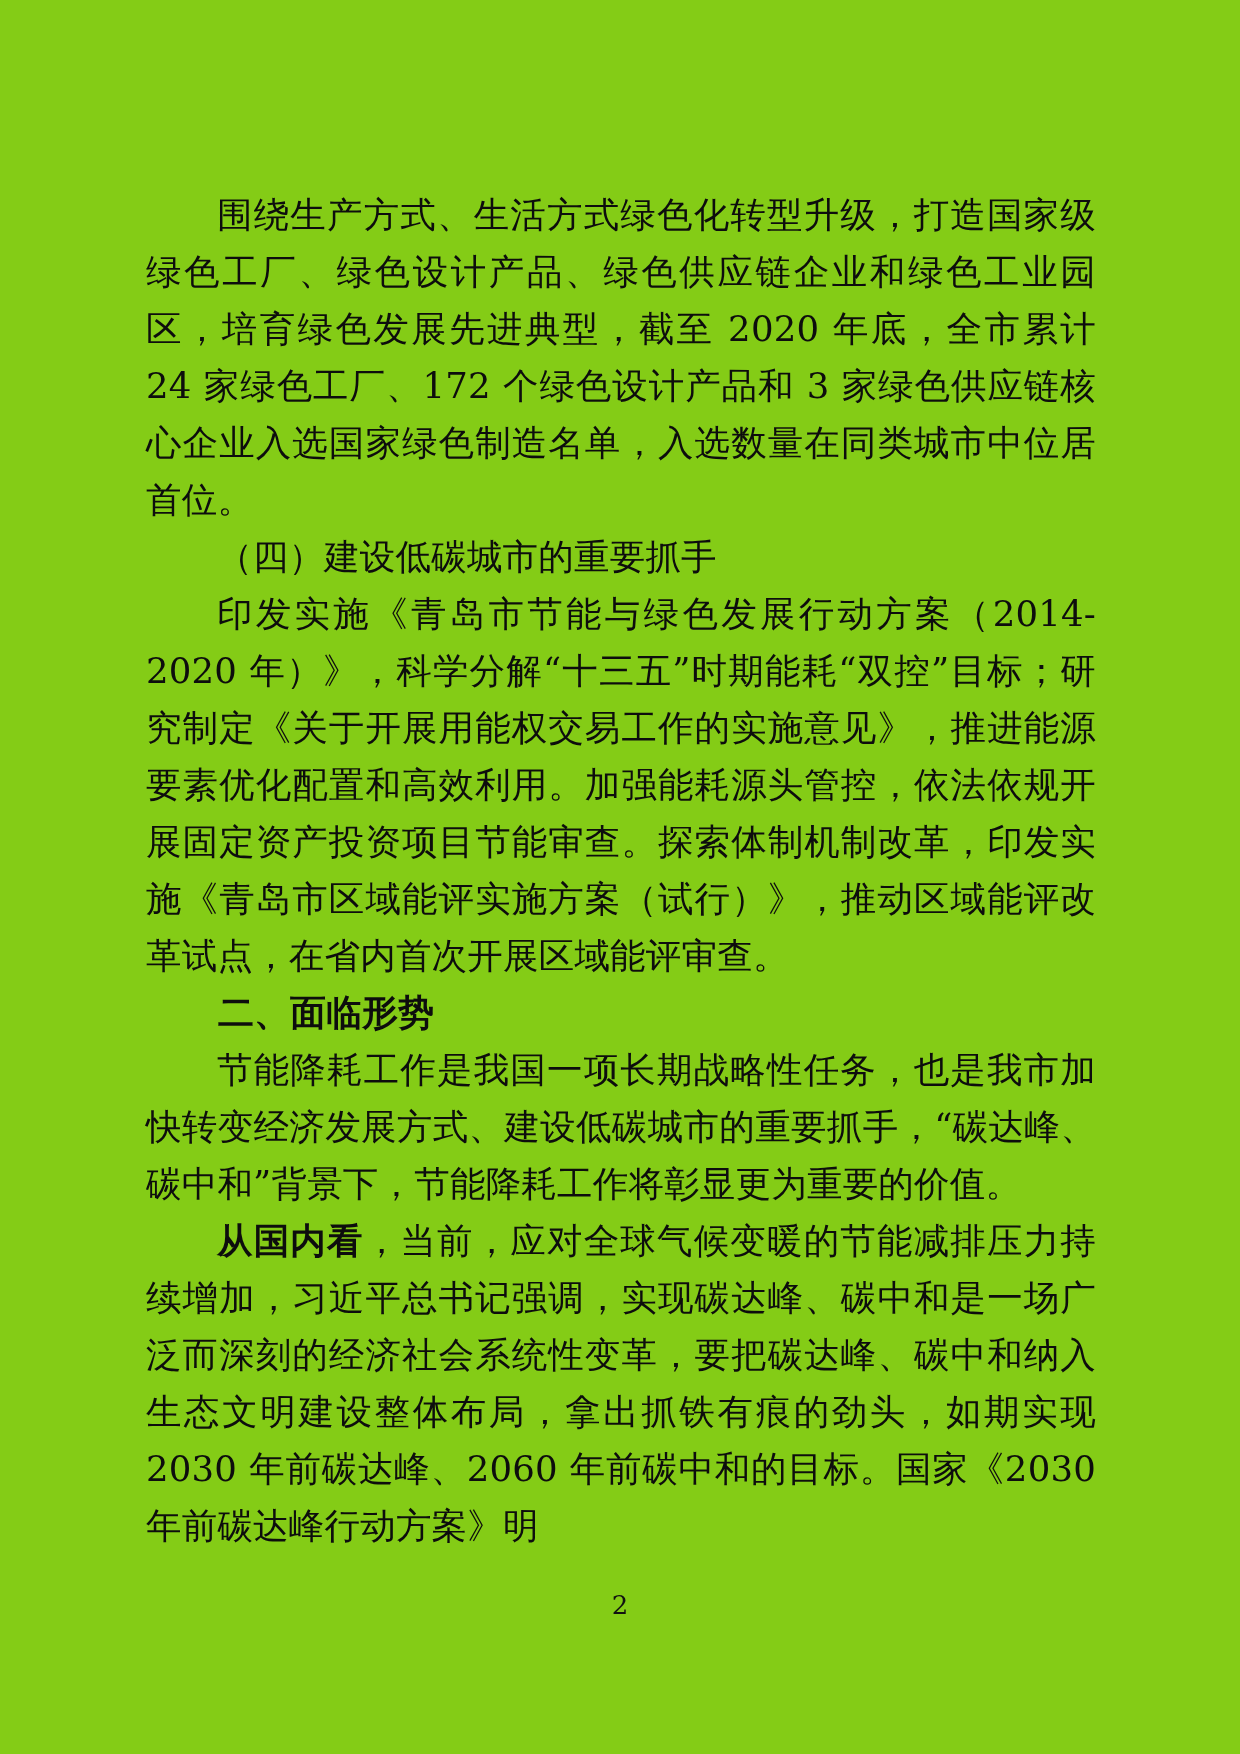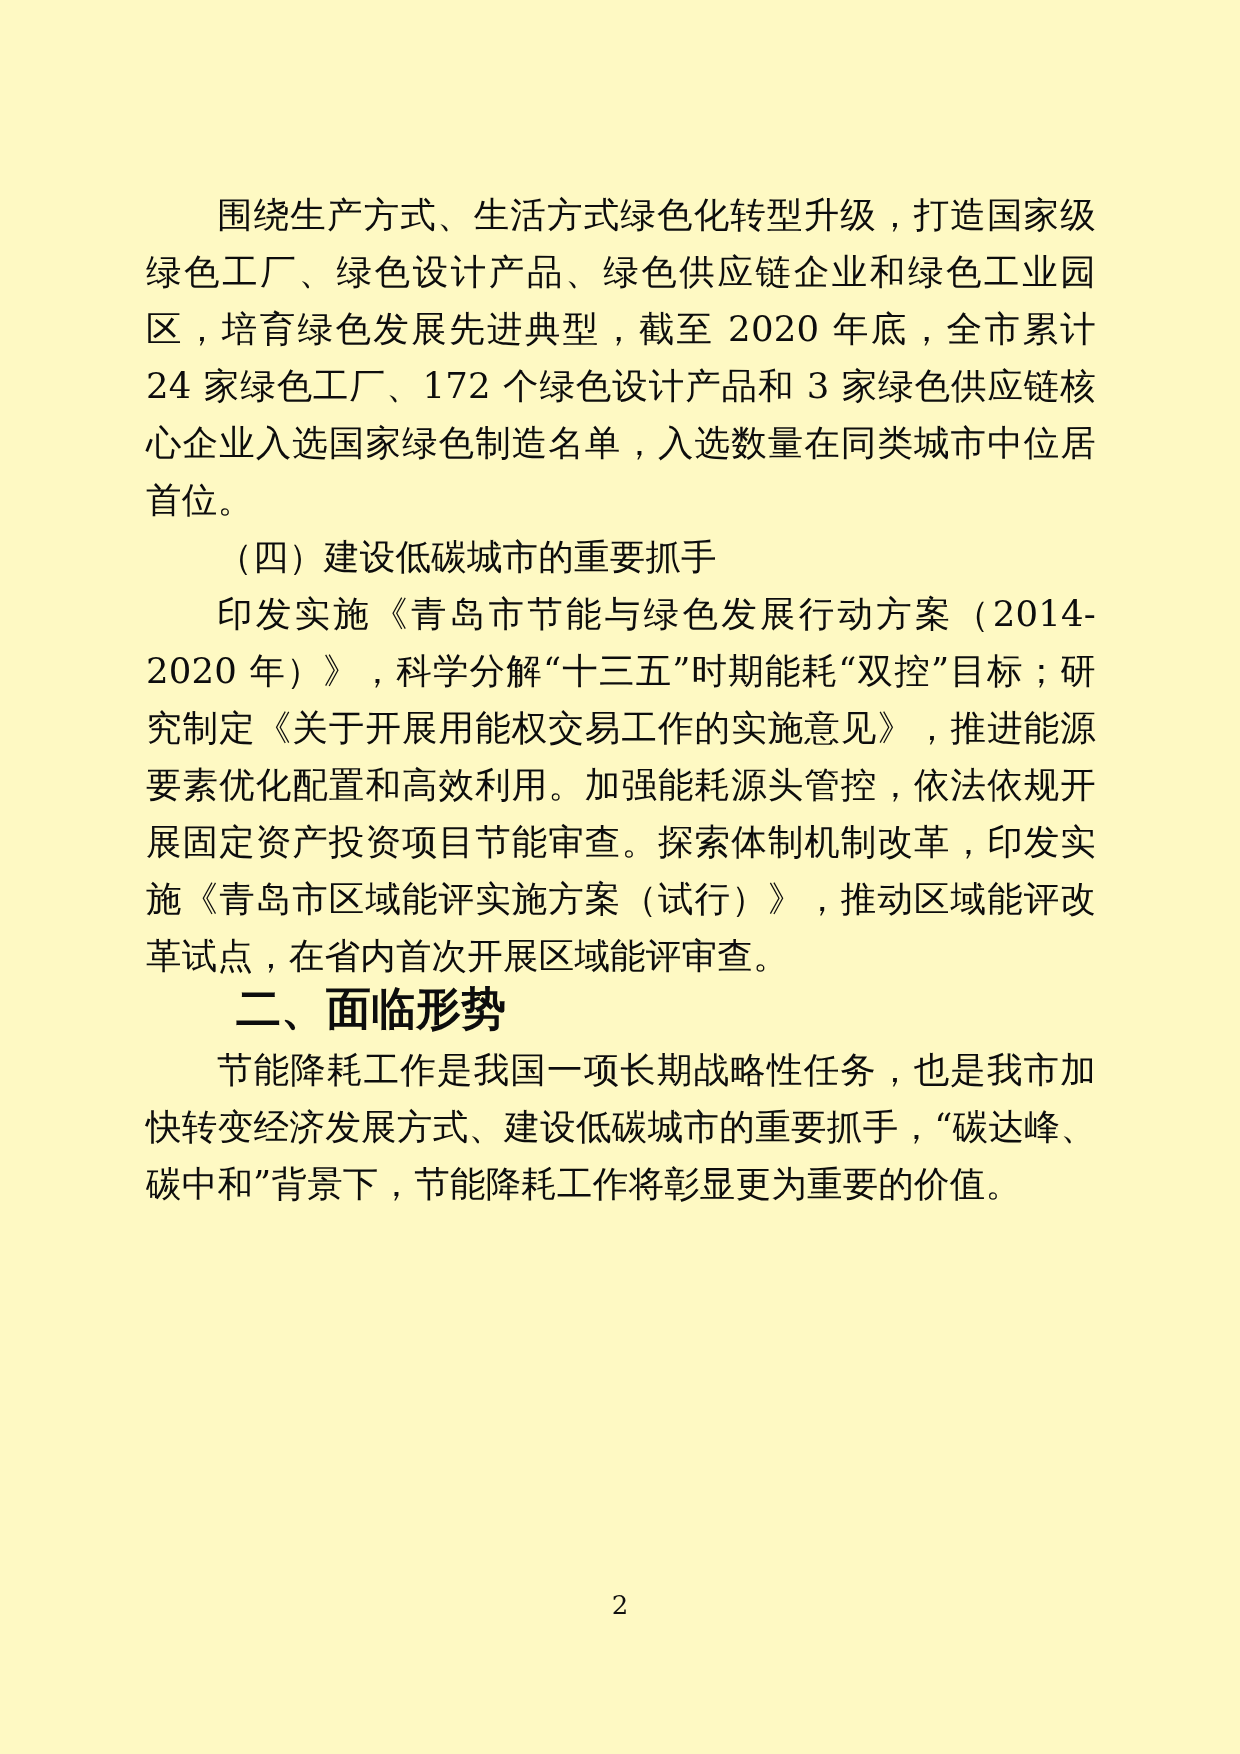--- a/index.html
+++ b/index.html
@@ -9,21 +9,21 @@
   }
   body {
     font-family: "DejaVu Serif", "Liberation Serif", serif;
     color: #0d0d0d;
   }
   .page {
     position: relative;
     width: 1240px;
     height: 1754px;
     margin: 0 auto;
-    background: #fef9c3;
+    background: #84cc16;
     box-sizing: border-box;
     overflow: hidden;
   }
   .content {
     position: absolute;
     left: 146px;
     top: 186px;
     width: 950px;
   }
   p.para {
@@ -33,25 +33,25 @@
     text-align: justify;
     text-justify: inter-ideograph;
     letter-spacing: 0.2px;
     font-family: "DejaVu Serif", "Liberation Serif", serif;
   }
   p.para.indent {
     text-indent: 2em;
   }
   .heading {
     margin: 0;
-    font-size: 45px;
+    font-size: 36px;
     line-height: 57px;
     font-weight: bold;
     text-indent: 2em;
-    font-family: Liberation Mono, monospace;
+    font-family: Liberation Sans, sans-serif;
   }
   .lead-bold {
     font-weight: bold;
     font-family: "DejaVu Sans", "Liberation Sans", sans-serif;
   }
   .page-number {
     position: absolute;
     left: 0;
     right: 0;
     top: 1590px;
@@ -71,18 +71,19 @@
     <p class="para indent">围绕生产方式、生活方式绿色化转型升级，打造国家级绿色工厂、绿色设计产品、绿色供应链企业和绿色工业园区，培育绿色发展先进典型，截至 2020 年底，全市累计 24 家绿色工厂、172 个绿色设计产品和 3 家绿色供应链核心企业入选国家绿色制造名单，入选数量在同类城市中位居首位。</p>
 
     <p class="para indent">（四）建设低碳城市的重要抓手</p>
 
     <p class="para indent">印发实施《青岛市节能与绿色发展行动方案（2014-2020 年）》，科学分解“十三五”时期能耗“双控”目标；研究制定《关于开展用能权交易工作的实施意见》，推进能源要素优化配置和高效利用。加强能耗源头管控，依法依规开展固定资产投资项目节能审查。探索体制机制改革，印发实施《青岛市区域能评实施方案（试行）》，推动区域能评改革试点，在省内首次开展区域能评审查。</p>
 
     <p class="heading">二、面临形势</p>
 
     <p class="para indent">节能降耗工作是我国一项长期战略性任务，也是我市加快转变经济发展方式、建设低碳城市的重要抓手，“碳达峰、碳中和”背景下，节能降耗工作将彰显更为重要的价值。</p>
 
+    <p class="para indent"><span class="lead-bold">从国内看</span><span>，当前，应对全球气候变暖的节能减排压力持续增加，习近平总书记强调，实现碳达峰、碳中和是一场广泛而深刻的经济社会系统性变革，要把碳达峰、碳中和纳入生态文明建设整体布局，拿出抓铁有痕的劲头，如期实现 2030 年前碳达峰、2060 年前碳中和的目标。国家《2030 年前碳达峰行动方案》明</span></p>
 
   </div>
 
   <div class="page-number">2</div>
 
 </div>
 
 </body></html>

